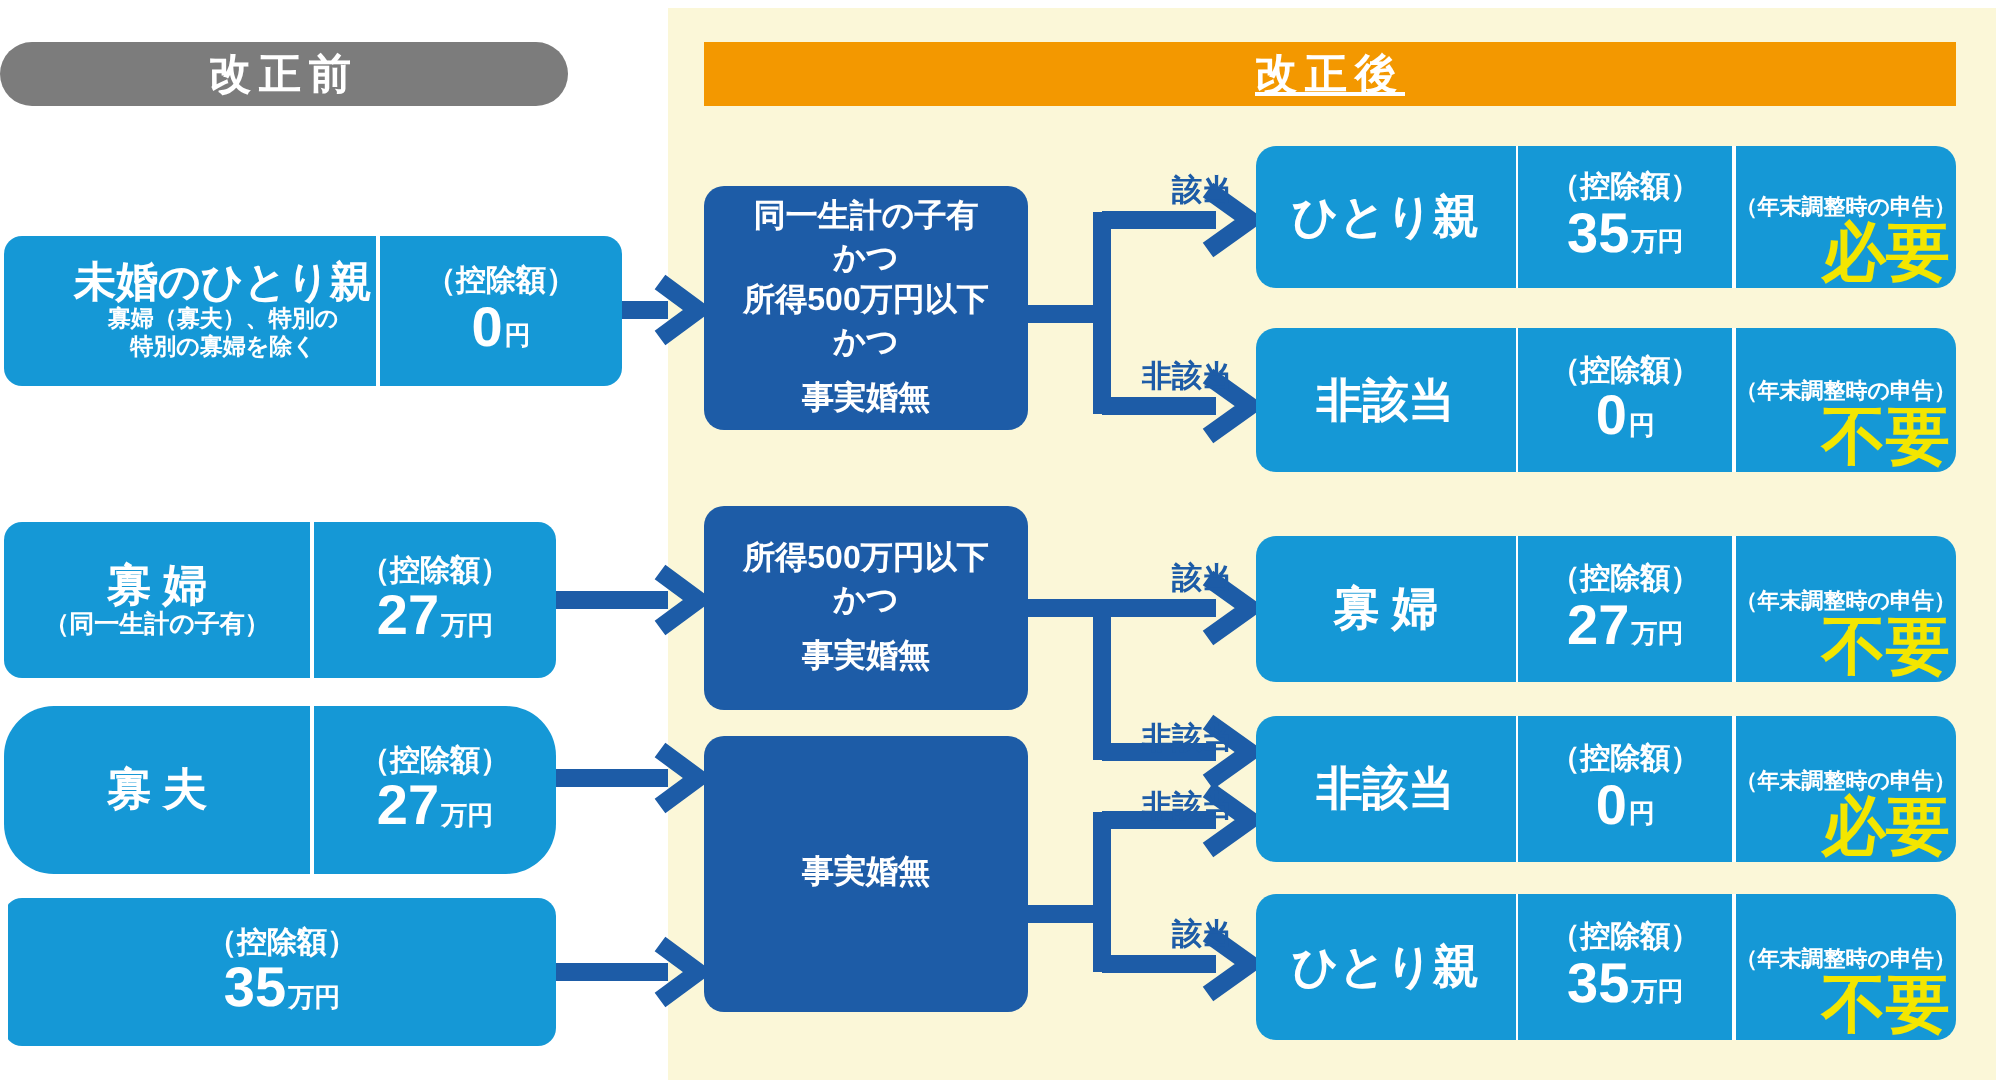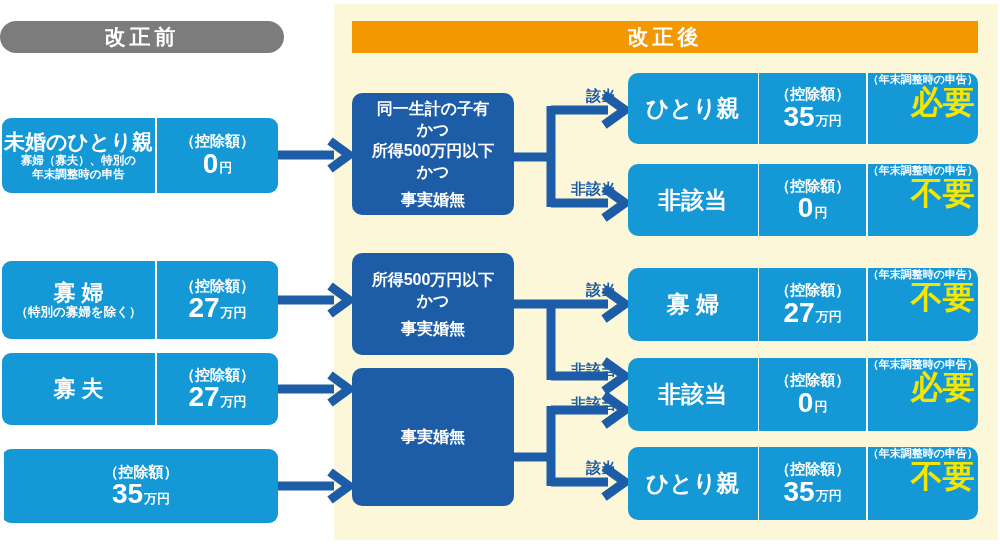--- a/index.html
+++ b/index.html
@@ -13,21 +13,21 @@
   }
   html,body{margin:0;padding:0;background:#fff;}
   body{font-family:"Liberation Sans","DejaVu Sans",sans-serif;}
   #stage{position:relative;width:1000px;height:544px;background:#fff;overflow:hidden;}
 
   .cream-panel{position:absolute;left:334px;top:4px;width:664px;height:536px;background:var(--cream);}
 
   .hdr{position:absolute;top:21px;height:32px;display:flex;align-items:center;justify-content:center;
        color:#fff;font-weight:bold;font-size:21px;letter-spacing:4px;}
   .hdr-before{left:0;width:284px;background:var(--gray);border-radius:16px;}
-  .hdr-after{left:352px;width:626px;background:var(--orange);}
+  .hdr-after{left:352px;width:626px;background:var(--orange);text-decoration:underline;}
 
   svg.connectors{position:absolute;left:0;top:0;}
   .conn{stroke:var(--dark-blue);stroke-width:9;fill:none;stroke-linejoin:miter;}
 
   
   .lbox{position:absolute;left:2px;width:276px;background:var(--light-blue);border-radius:9px;
         display:flex;flex-direction:row;color:#fff;}
   .lbox-label{width:153px;display:flex;flex-direction:column;align-items:center;justify-content:center;line-height:1.15;}
   .vdiv{width:2px;background:#fff;margin:0;}
   .lbox-title{font-weight:bold;font-size:22px;white-space:nowrap;}
@@ -46,21 +46,21 @@
         color:#fff;font-weight:bold;font-size:16px;line-height:1.32;}
   .cline{white-space:nowrap;}
   .cline.gap{margin-top:7px;}
 
   
   .rbox{position:absolute;left:628px;width:350px;background:var(--light-blue);border-radius:10px;
         display:flex;flex-direction:row;color:#fff;}
   .rcell-title{width:134px;display:flex;align-items:center;justify-content:center;
         font-weight:bold;font-size:23px;white-space:nowrap;}
   .rcell-amount{width:110px;display:flex;flex-direction:column;align-items:center;justify-content:center;line-height:1.1;}
-  .rcell-decl{flex:1;display:flex;flex-direction:column;align-items:center;justify-content:flex-start;line-height:1.15;}
+  .rcell-decl{flex:1;display:flex;flex-direction:column;align-items:center;justify-content:flex-end;line-height:1.15;}
   .decl-label{font-weight:bold;font-size:11px;white-space:nowrap;}
   .decl-value{font-weight:bold;font-size:32px;color:var(--yellow);line-height:1.05;margin-left:40px;}
 
   
   .blabel{position:absolute;left:514px;width:102px;text-align:right;
           color:var(--dark-blue);font-weight:bold;font-size:15px;line-height:16px;white-space:nowrap;}
 </style>
 </head>
 <body>
 
@@ -79,52 +79,52 @@
     <path class="conn" d="M604 395 L625 410 L604 425 M604 467 L625 482 L604 497"></path>
   </svg>
 
   <div class="hdr hdr-before">
     <span>改正前</span>
   </div>
   <div class="hdr hdr-after">
     <span>改正後</span>
   </div>
 
-  <div class="lbox" style="top:118px;height:75px;">
+  <div class="lbox" style="top:118px;height:75px;padding-left:33px;">
     <div class="lbox-label">
       <div class="lbox-title t21">未婚のひとり親</div>
       <div class="lbox-sub">寡婦（寡夫）、特別の</div>
-      <div class="lbox-sub">年末調整時の申告</div>
+      <div class="lbox-sub">特別の寡婦を除く</div>
     </div>
     <div class="vdiv"></div>
     <div class="amount">
       <div class="amount-label">（控除額）</div>
       <div class="amount-row">
         <span class="amount-value">0</span>
         <span class="amount-unit">円</span>
       </div>
     </div>
   </div>
 
   <div class="lbox" style="top:261px;height:78px;">
     <div class="lbox-label">
       <div class="lbox-title">寡 婦</div>
-      <div class="lbox-sub sub125">（特別の寡婦を除く）</div>
+      <div class="lbox-sub sub125">（同一生計の子有）</div>
     </div>
     <div class="vdiv"></div>
     <div class="amount">
       <div class="amount-label">（控除額）</div>
       <div class="amount-row">
         <span class="amount-value">27</span>
         <span class="amount-unit">万円</span>
       </div>
     </div>
   </div>
 
-  <div class="lbox" style="top:353px;height:72px;">
+  <div class="lbox" style="top:353px;height:84px;border-radius:25px;">
     <div class="lbox-label">
       <div class="lbox-title">寡 夫</div>
     </div>
     <div class="vdiv"></div>
     <div class="amount">
       <div class="amount-label">（控除額）</div>
       <div class="amount-row">
         <span class="amount-value">27</span>
         <span class="amount-unit">万円</span>
       </div>

